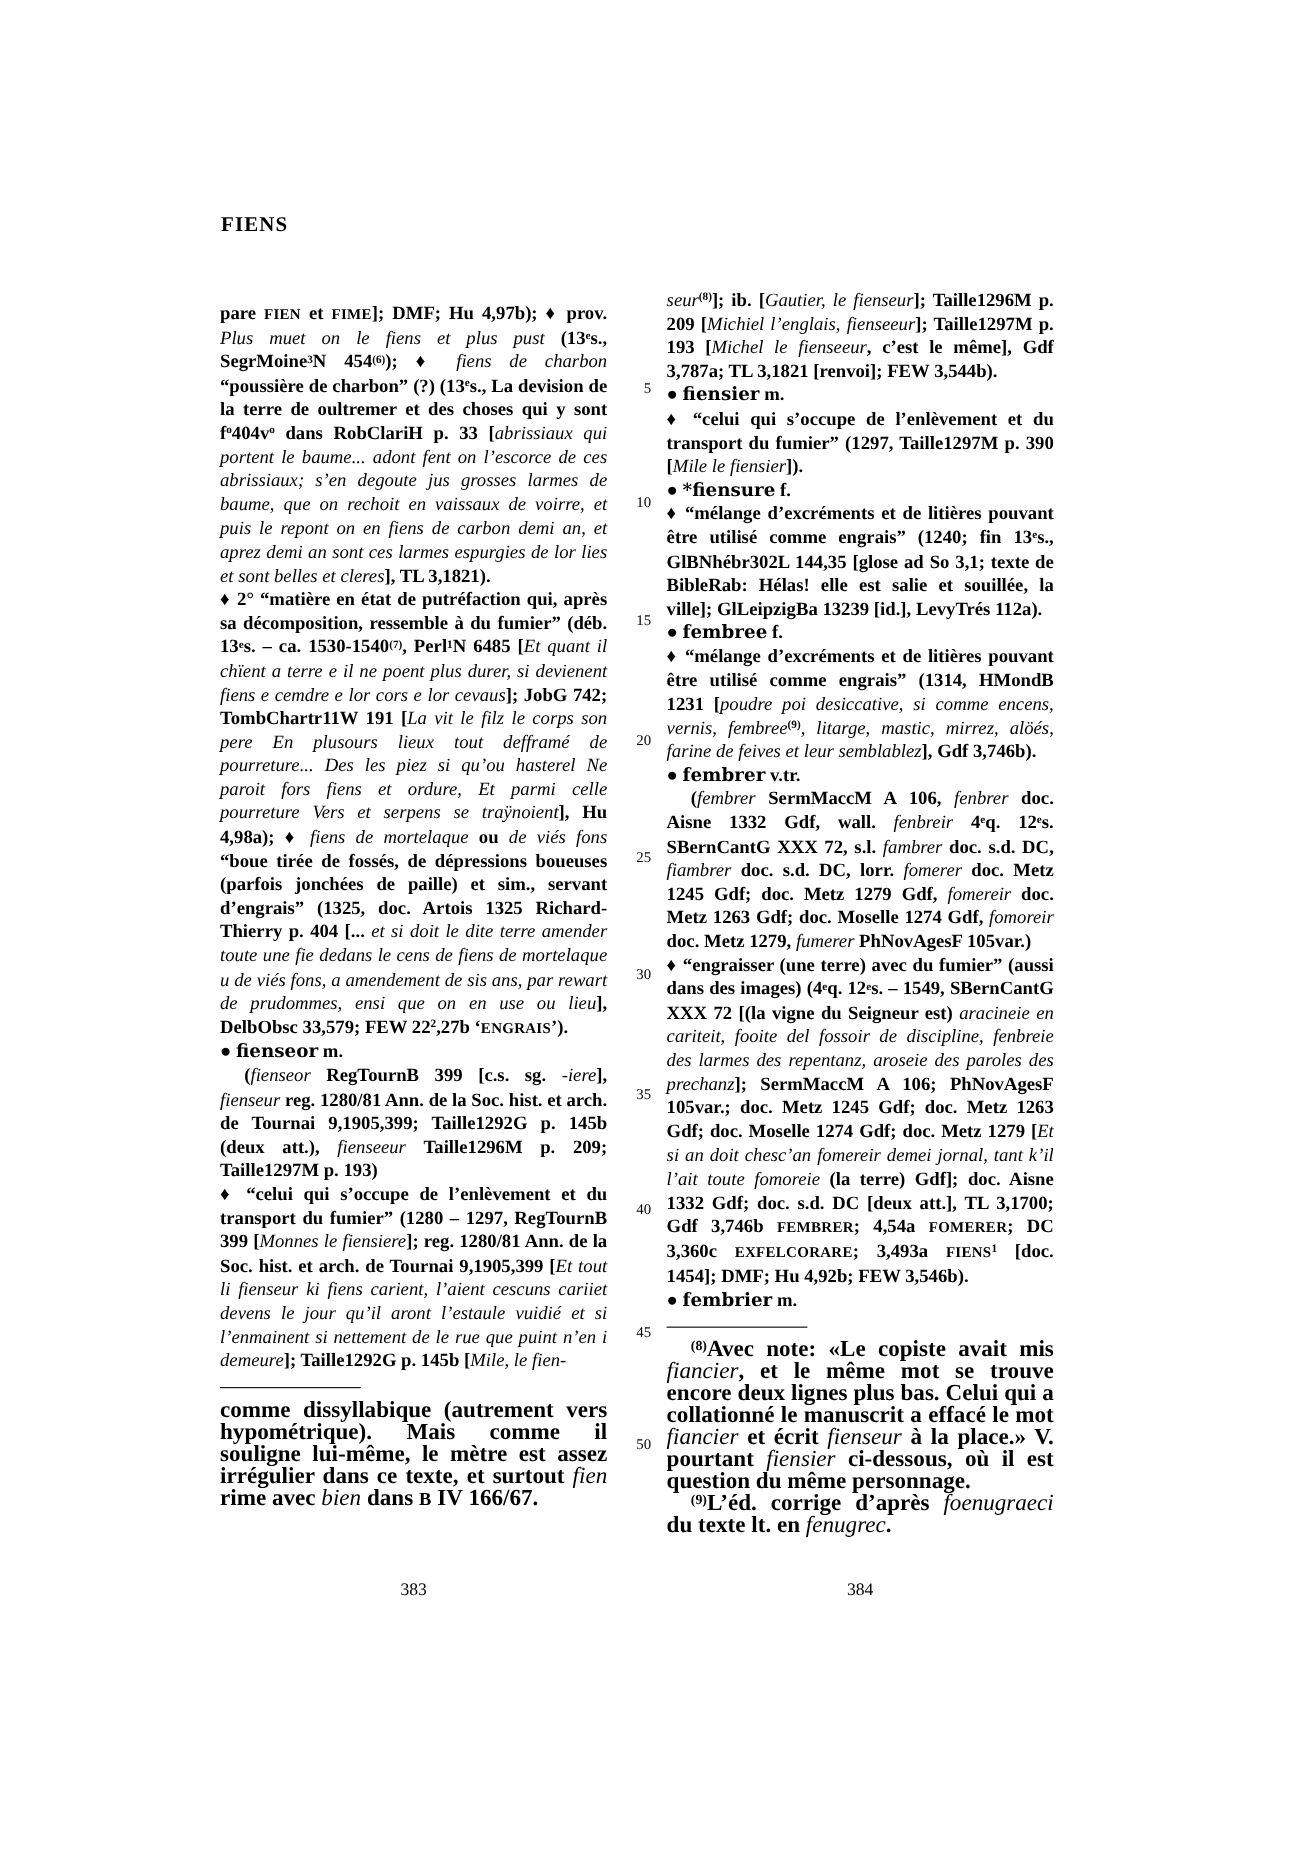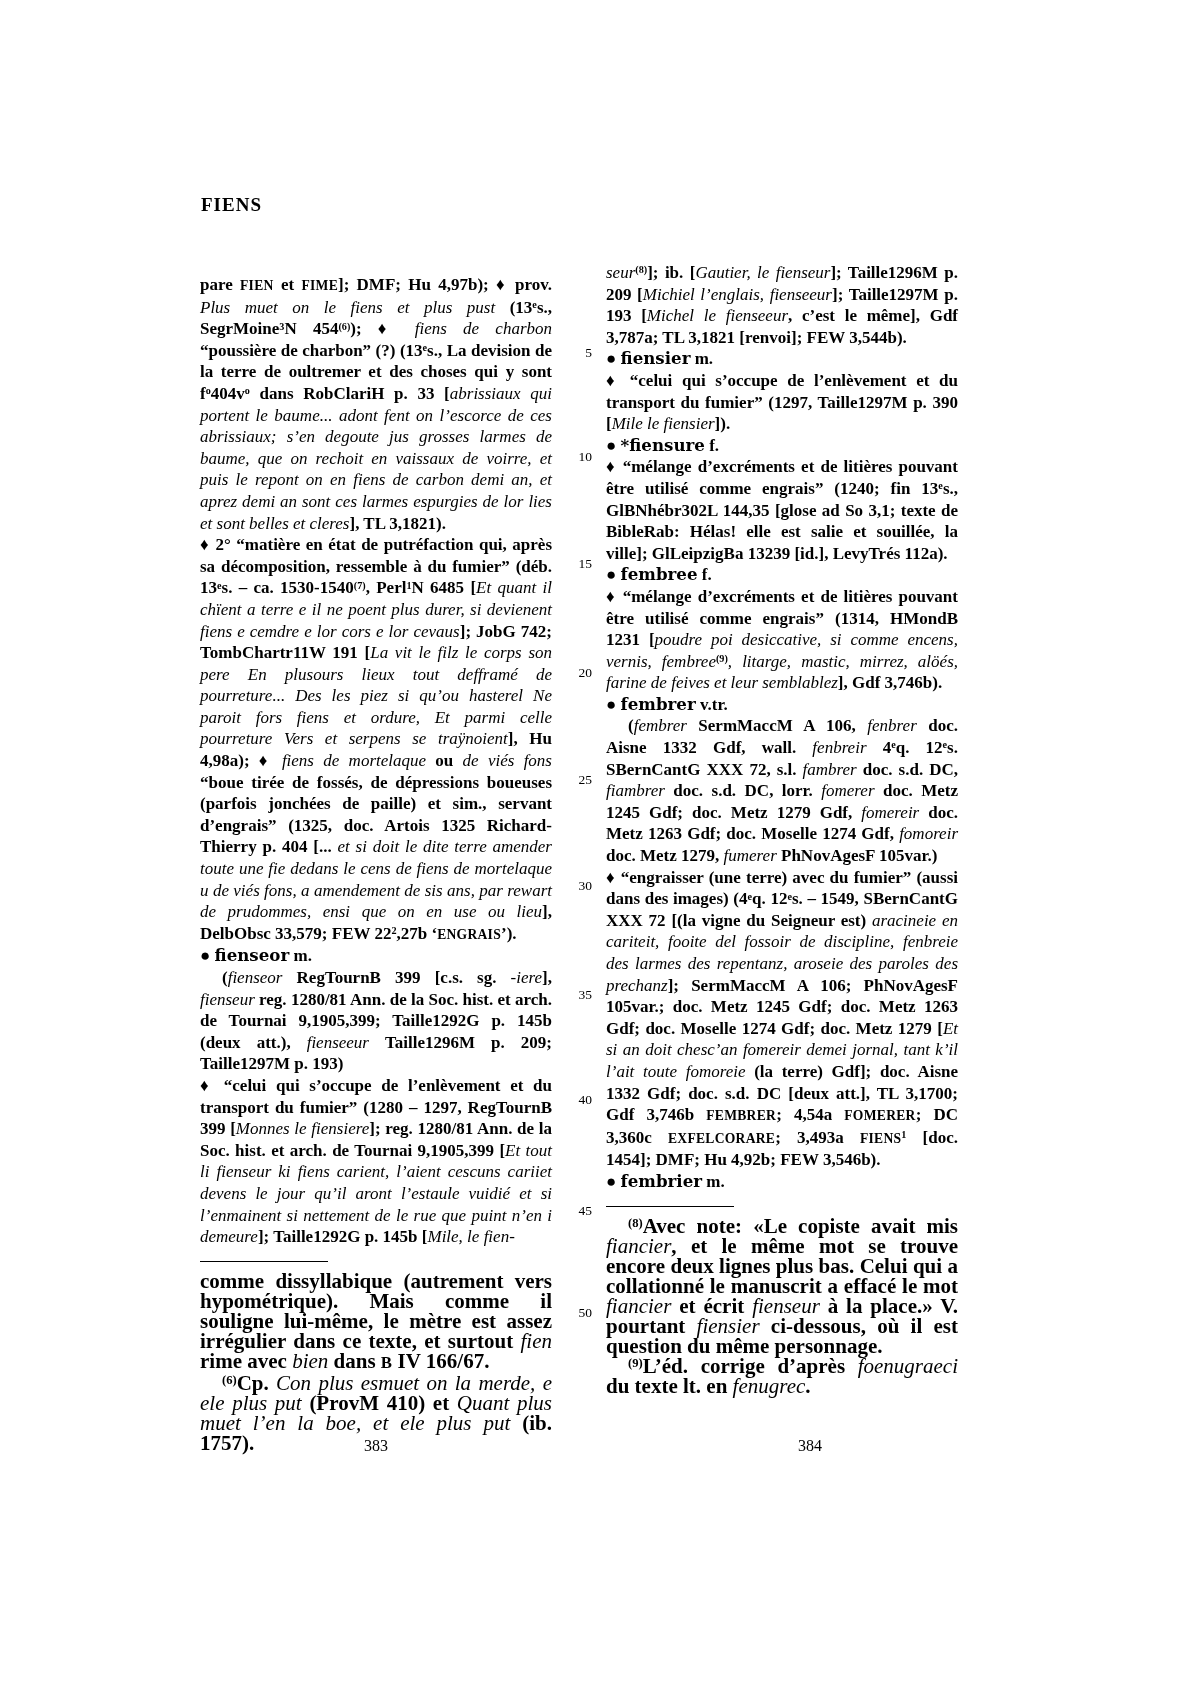--- a/index.html
+++ b/index.html
@@ -37,41 +37,40 @@
   .run-sup{ font-weight:700; font-size:0.60em; position:relative; top:-0.45em; line-height:0; }
   .gutter-num {
     position:absolute; left:550px; width:42px; text-align:right;
     font-size:13.5px; font-weight:400;
   }
   .pagenum {
     position:absolute; top:1437px; width:352px; text-align:center;
     font-size:16px; font-weight:400;
   }
   .pagenum-left  { left:200px; }
-  .pagenum-right { left:634px; }
+  .pagenum-right { left:606px; }
 </style>
 </head>
 <body>
 
 <div class="page">
 
   <div class="running-head">FIENS</div>
 
   <div class="col col-left">
     <div>
         <p class="para p-noindent"><span class="run-r">pare </span><span class="run-sc">FIEN</span><span class="run-r"> et </span><span class="run-sc">FIME</span><span class="run-r">]; DMF; Hu 4,97b); ♦ prov. </span><span class="run-i">Plus muet on le fiens et plus pust </span><span class="run-r">(13</span><span class="run-sup">e</span><span class="run-r">s., SegrMoine</span><span class="run-sup">3</span><span class="run-r">N 454</span><span class="run-sup">(6)</span><span class="run-r">); ♦ </span><span class="run-i">fiens de charbon </span><span class="run-r">“poussière de charbon” (?) (13</span><span class="run-sup">e</span><span class="run-r">s., La devision de la terre de oultremer et des choses qui y sont f</span><span class="run-sup">o</span><span class="run-r">404v</span><span class="run-sup">o</span><span class="run-r"> dans RobClariH p. 33 [</span><span class="run-i">abrissiaux qui portent le baume... adont fent on l’escorce de ces abrissiaux; s’en degoute jus grosses larmes de baume, que on rechoit en vaissaux de voirre, et puis le repont on en fiens de carbon demi an, et aprez demi an sont ces larmes espurgies de lor lies et sont belles et cleres</span><span class="run-r">], TL 3,1821).</span></p>
         <p class="para p-diamond"><span class="run-r">♦ 2° “matière en état de putréfaction qui, après sa décomposition, ressemble à du fumier” (déb. 13</span><span class="run-sup">e</span><span class="run-r">s. – ca. 1530-1540</span><span class="run-sup">(7)</span><span class="run-r">, Perl</span><span class="run-sup">1</span><span class="run-r">N 6485 [</span><span class="run-i">Et quant il chïent a terre e il ne poent plus durer, si devienent fiens e cemdre e lor cors e lor cevaus</span><span class="run-r">]; JobG 742; TombChartr11W 191 [</span><span class="run-i">La vit le filz le corps son pere En plusours lieux tout defframé de pourreture... Des les piez si qu’ou hasterel Ne paroit fors fiens et ordure, Et parmi celle pourreture Vers et serpens se traÿnoient</span><span class="run-r">], Hu 4,98a); ♦ </span><span class="run-i">fiens de mortelaque </span><span class="run-r">ou </span><span class="run-i">de viés fons </span><span class="run-r">“boue tirée de fossés, de dépressions boueuses (parfois jonchées de paille) et sim., servant d’engrais” (1325, doc. Artois 1325 Richard-Thierry p. 404 [... </span><span class="run-i">et si doit le dite terre amender toute une fie dedans le cens de fiens de mortelaque u de viés fons, a amendement de sis ans, par rewart de prudommes, ensi que on en use ou lieu</span><span class="run-r">], DelbObsc 33,579; FEW 22</span><span class="run-sup">2</span><span class="run-r">,27b ‘</span><span class="run-sc">ENGRAIS</span><span class="run-r">’).</span></p>
         <p class="para p-entry"><span class="run-r">● </span><span class="run-hw">fienseor</span><span class="run-r"> m.</span></p>
         <p class="para p-indent"><span class="run-r">(</span><span class="run-i">fienseor </span><span class="run-r">RegTournB 399 [c.s. sg. </span><span class="run-i">-iere</span><span class="run-r">], </span><span class="run-i">fienseur </span><span class="run-r">reg. 1280/81 Ann. de la Soc. hist. et arch. de Tournai 9,1905,399; Taille1292G p. 145b (deux att.), </span><span class="run-i">fienseeur </span><span class="run-r">Taille1296M p. 209; Taille1297M p. 193)</span></p>
         <p class="para p-diamond"><span class="run-r">♦ “celui qui s’occupe de l’enlèvement et du transport du fumier” (1280 – 1297, RegTournB 399 [</span><span class="run-i">Monnes le fiensiere</span><span class="run-r">]; reg. 1280/81 Ann. de la Soc. hist. et arch. de Tournai 9,1905,399 [</span><span class="run-i">Et tout li fienseur ki fiens carient, l’aient cescuns cariiet devens le jour qu’il aront l’estaule vuidié et si l’enmainent si nettement de le rue que puint n’en i demeure</span><span class="run-r">]; Taille1292G p. 145b [</span><span class="run-i">Mile, le fien-</span></p>
       </div>
     <div class="fn-rule"></div>
     <div class="footnotes">
         <p class="para p-noindent"><span class="run-r">comme dissyllabique (autrement vers hypométrique). Mais comme il souligne lui-même, le mètre est assez irrégulier dans ce texte, et surtout </span><span class="run-i">fien </span><span class="run-r">rime avec </span><span class="run-i">bien </span><span class="run-r">dans </span><span class="run-sc">B</span><span class="run-r"> IV 166/67.</span></p>
-        <p class="para p-indent"><span class="run-sup">(6)</span><span class="run-r">Cp. </span><span class="run-i">Con plus esmuet on la merde, e ele plus put </span><span class="run-r">(ProvM 410) et </span><span class="run-i">Quant plus muet l’en la boe, et ele plus put </span><span class="run-r">(ib. 1757).</span></p>
       </div>
   </div>
 
   <div class="col col-right">
     <div>
         <p class="para p-noindent"><span class="run-i">seur</span><span class="run-sup">(8)</span><span class="run-r">]; ib. [</span><span class="run-i">Gautier, le fienseur</span><span class="run-r">]; Taille1296M p. 209 [</span><span class="run-i">Michiel l’englais, fienseeur</span><span class="run-r">]; Taille1297M p. 193 [</span><span class="run-i">Michel le fienseeur</span><span class="run-r">, c’est le même], Gdf 3,787a; TL 3,1821 [renvoi]; FEW 3,544b).</span></p>
         <p class="para p-entry"><span class="run-r">● </span><span class="run-hw">fiensier</span><span class="run-r"> m.</span></p>
         <p class="para p-diamond"><span class="run-r">♦ “celui qui s’occupe de l’enlèvement et du transport du fumier” (1297, Taille1297M p. 390 [</span><span class="run-i">Mile le fiensier</span><span class="run-r">]).</span></p>
         <p class="para p-entry"><span class="run-r">● </span><span class="run-hw">*fiensure</span><span class="run-r"> f.</span></p>
         <p class="para p-diamond"><span class="run-r">♦ “mélange d’excréments et de litières pouvant être utilisé comme engrais” (1240; fin 13</span><span class="run-sup">e</span><span class="run-r">s., GlBNhébr302L 144,35 [glose ad So 3,1; texte de BibleRab: Hélas! elle est salie et souillée, la ville]; GlLeipzigBa 13239 [id.], LevyTrés 112a).</span></p>

